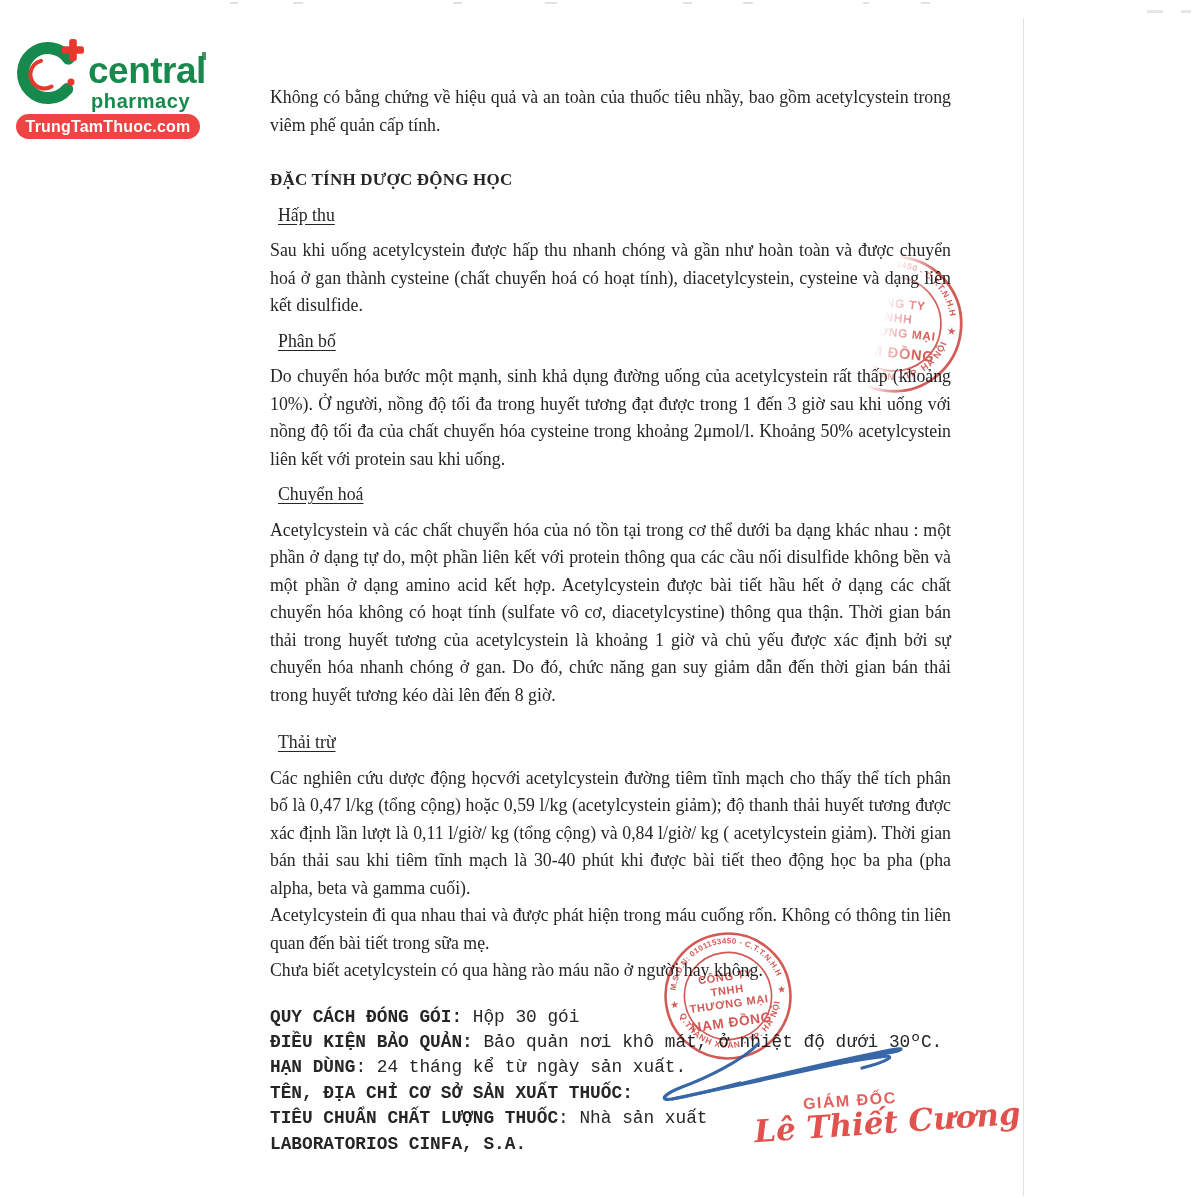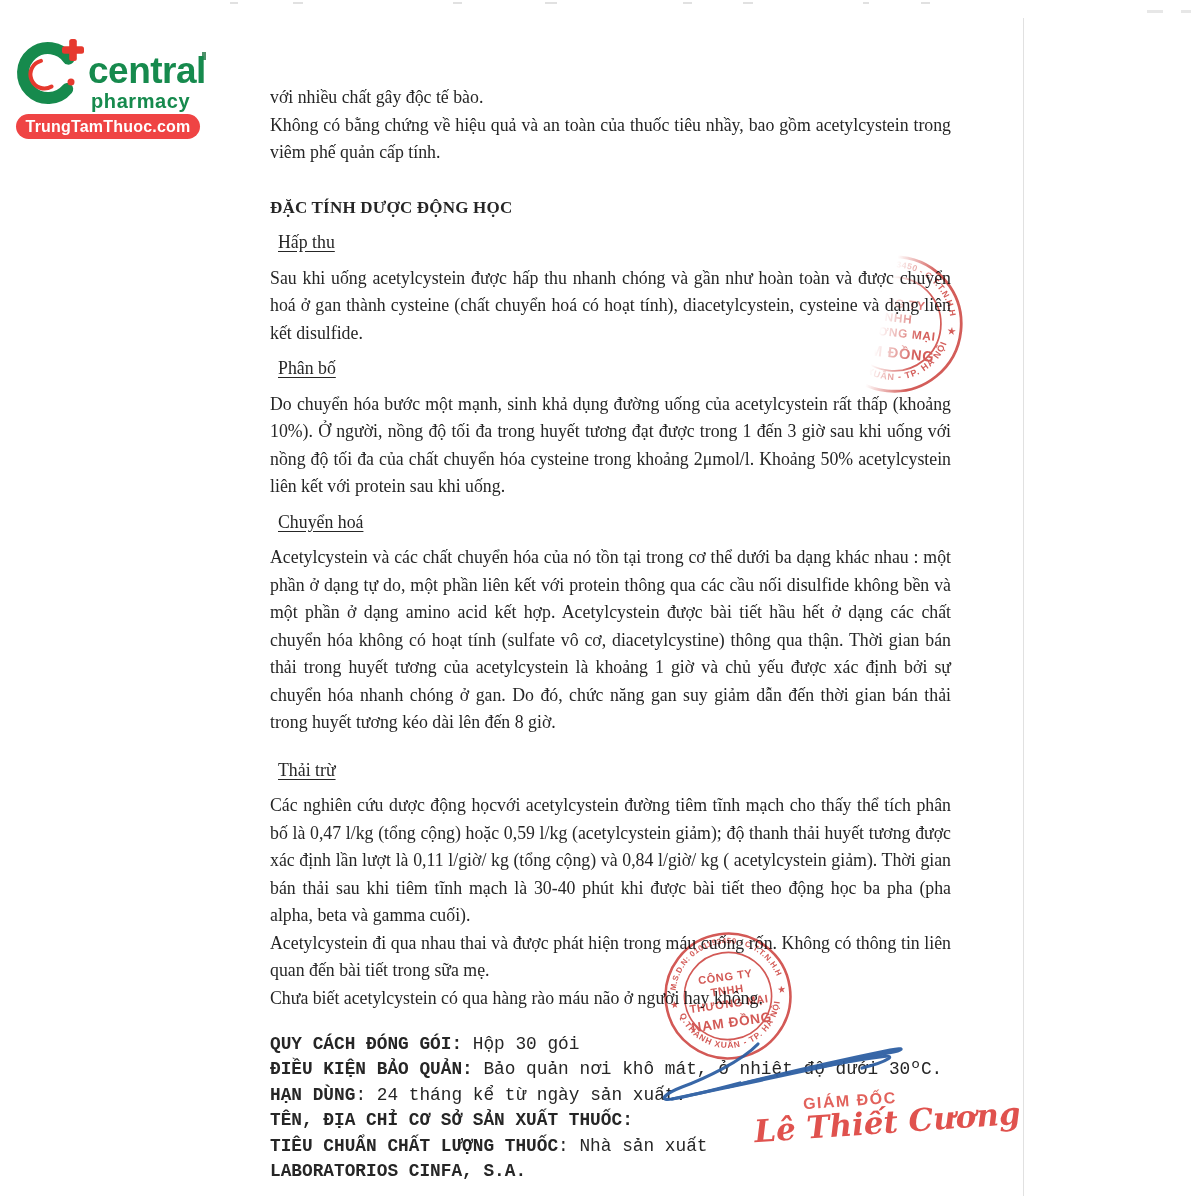--- a/index.html
+++ b/index.html
@@ -67,21 +67,20 @@
       <circle cx="57" cy="46" r="3.5" fill="#e6392e"></circle>
       <rect x="48" y="10.2" width="22" height="7.6" rx="2.5" fill="#e6392e"></rect>
       <rect x="55.2" y="3" width="7.6" height="22" rx="2.5" fill="#e6392e"></rect>
     </svg>
     <div class="logo-brand">central</div>
     <div class="logo-sub">pharmacy</div>
     <div class="logo-banner">TrungTamThuoc.com</div>
   </div>
 
   <div class="col">
-    <p class="para">với nhiều chất gây độc tế bào.</p>
     <p class="para">Không có bằng chứng về hiệu quả và an toàn của thuốc tiêu nhầy, bao gồm acetylcystein trong viêm phế quản cấp tính.</p>
     <p class="heading">ĐẶC TÍNH DƯỢC ĐỘNG HỌC</p>
     <p class="subheading">Hấp thu</p>
     <p class="para">Sau khi uống acetylcystein được hấp thu nhanh chóng và gần như hoàn toàn và được chuyển hoá ở gan thành cysteine (chất chuyển hoá có hoạt tính), diacetylcystein, cysteine và dạng liên kết disulfide.</p>
     <p class="subheading">Phân bố</p>
     <p class="para">Do chuyển hóa bước một mạnh, sinh khả dụng đường uống của acetylcystein rất thấp (khoảng 10%). Ở người, nồng độ tối đa trong huyết tương đạt được trong 1 đến 3 giờ sau khi uống với nồng độ tối đa của chất chuyển hóa cysteine trong khoảng 2μmol/l. Khoảng 50% acetylcystein liên kết với protein sau khi uống.</p>
     <p class="subheading">Chuyển hoá</p>
     <p class="para">Acetylcystein và các chất chuyển hóa của nó tồn tại trong cơ thể dưới ba dạng khác nhau : một phần ở dạng tự do, một phần liên kết với protein thông qua các cầu nối disulfide không bền và một phần ở dạng amino acid kết hợp. Acetylcystein được bài tiết hầu hết ở dạng các chất chuyển hóa không có hoạt tính (sulfate vô cơ, diacetylcystine) thông qua thận. Thời gian bán thải trong huyết tương của acetylcystein là khoảng 1 giờ và chủ yếu được xác định bởi sự chuyển hóa nhanh chóng ở gan. Do đó, chức năng gan suy giảm dẫn đến thời gian bán thải trong huyết tương kéo dài lên đến 8 giờ.</p>
     <p class="subheading gap-before">Thải trừ</p>
     <p class="para">Các nghiên cứu dược động họcvới acetylcystein đường tiêm tĩnh mạch cho thấy thể tích phân bố là 0,47 l/kg (tổng cộng) hoặc 0,59 l/kg (acetylcystein giảm); độ thanh thải huyết tương được xác định lần lượt là 0,11 l/giờ/ kg (tổng cộng) và 0,84 l/giờ/ kg ( acetylcystein giảm). Thời gian bán thải sau khi tiêm tĩnh mạch là 30-40 phút khi được bài tiết theo động học ba pha (pha alpha, beta và gamma cuối).</p>

